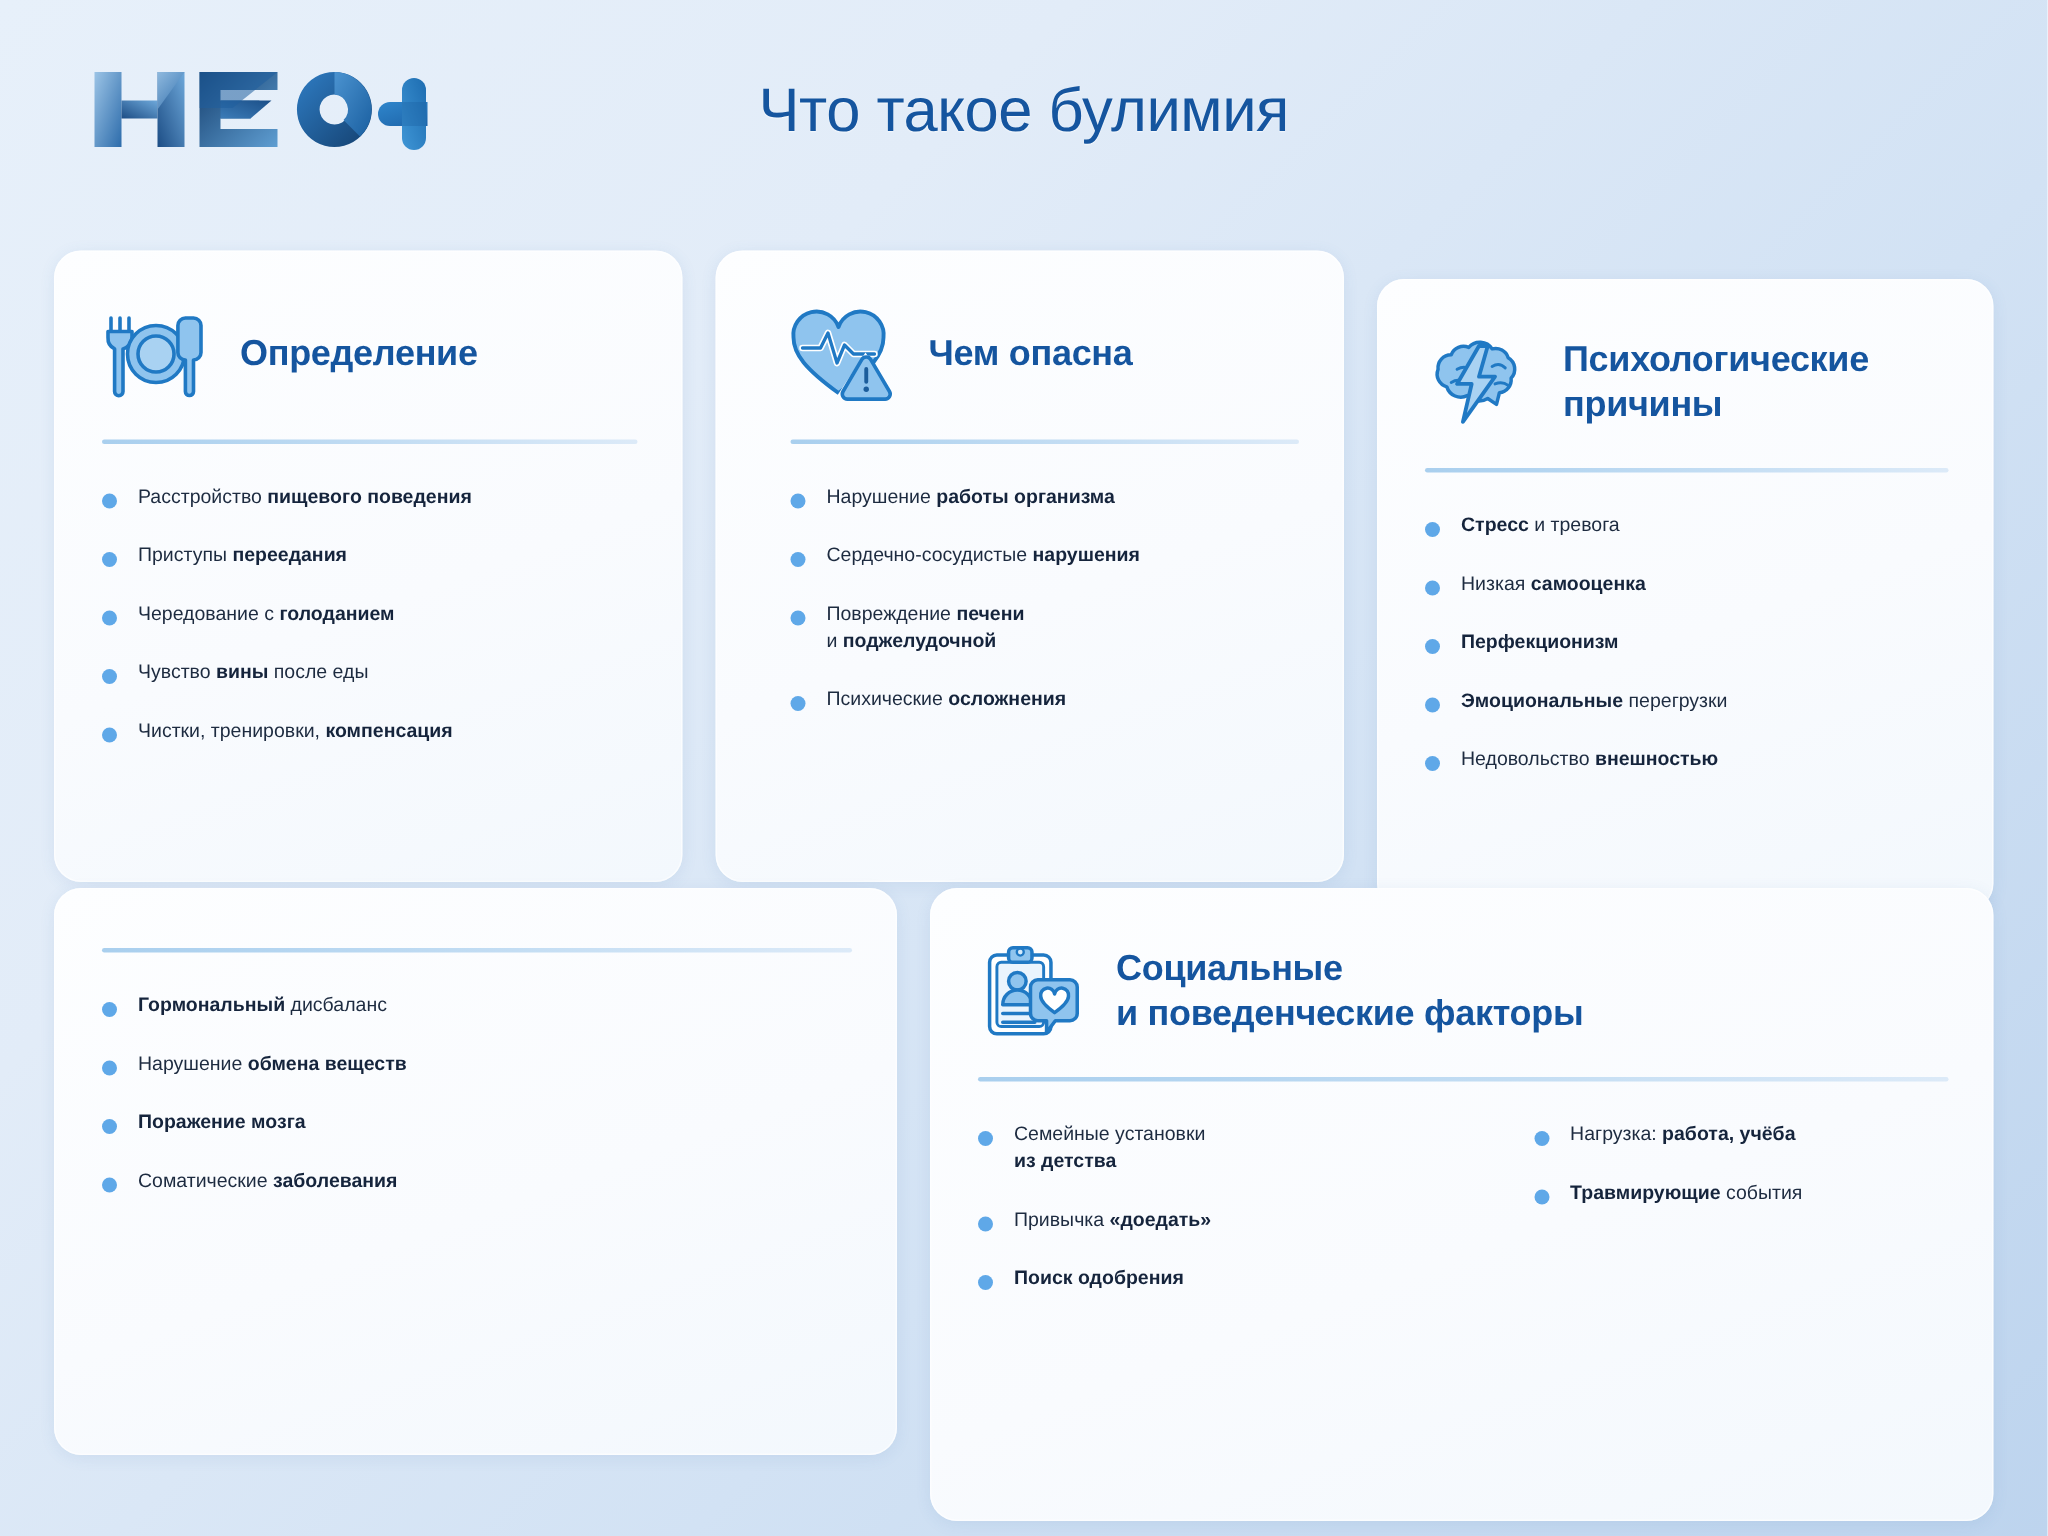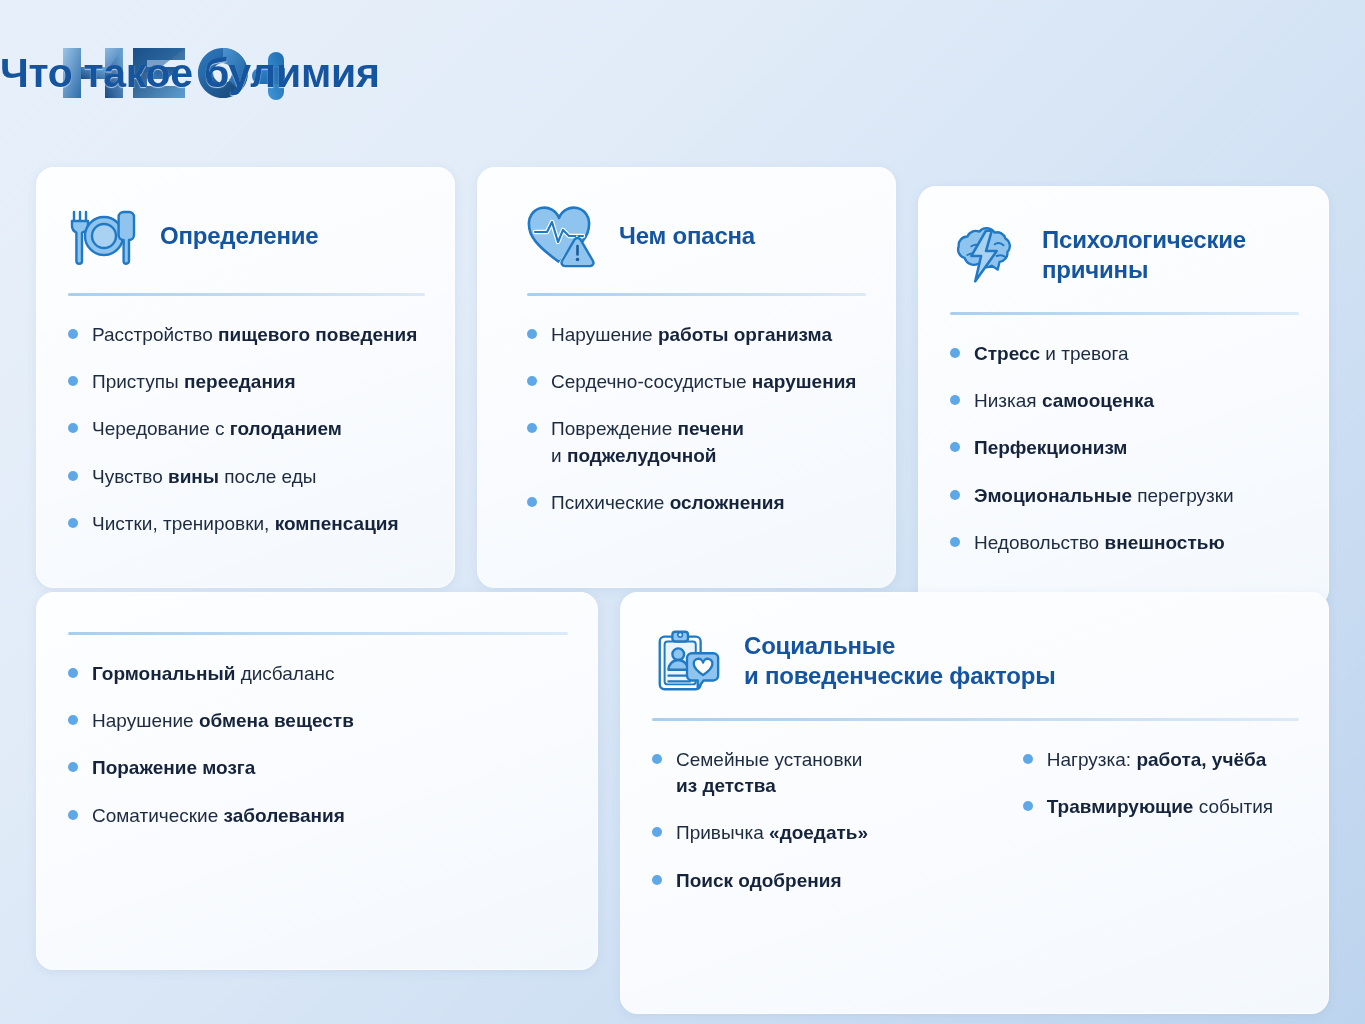--- a/index.html
+++ b/index.html
@@ -25,22 +25,23 @@
     left: 55px;
     top: 42px;
     display: flex;
     align-items: center;
     gap: 0px;
   }
   .page-title {
     position: absolute;
     left: 0; right: 0;
     top: 50px;
+    text-align: center;
     font-size: 41px;
-    font-weight: bold;
+    font-weight: normal;
     letter-spacing: -0.3px;
     color: #15559f;
     text-shadow: 0 1px 1px rgba(255,255,255,0.7);
   }
 
   
   .grid-top {
     position: absolute;
     left: 36px;
     top: 167px;
@@ -95,21 +96,21 @@
     border-radius: 2px;
     background: linear-gradient(90deg, #a9cfee 0%, #c3ddf3 55%, #dceaf8 100%);
     margin: 14px 2px 26px 2px;
   }
 
   ul.bullets { list-style: none; }
   ul.bullets li {
     position: relative;
     padding-left: 26px;
     margin-bottom: 21px;
-    font-size: 19px;
+    font-size: 13px;
     line-height: 1.38;
     color: #1d2b40;
   }
   ul.bullets li:last-child { margin-bottom: 0; }
   ul.bullets li::before {
     content: "";
     position: absolute;
     left: 2px;
     top: 7px;
     width: 10px;

